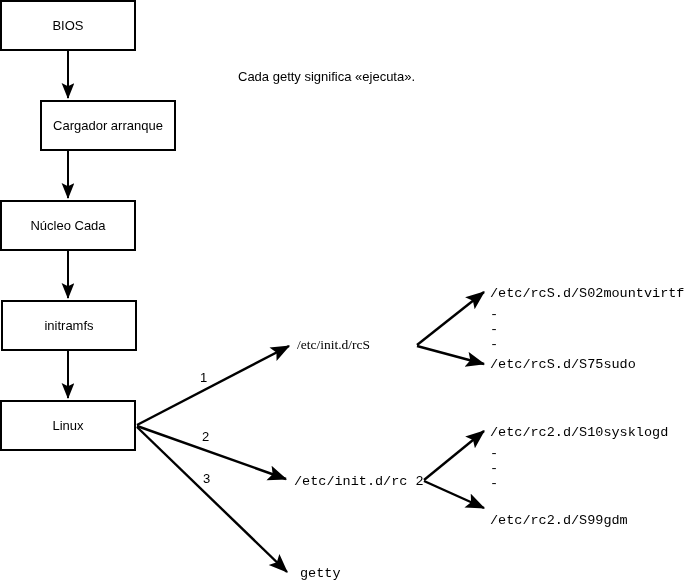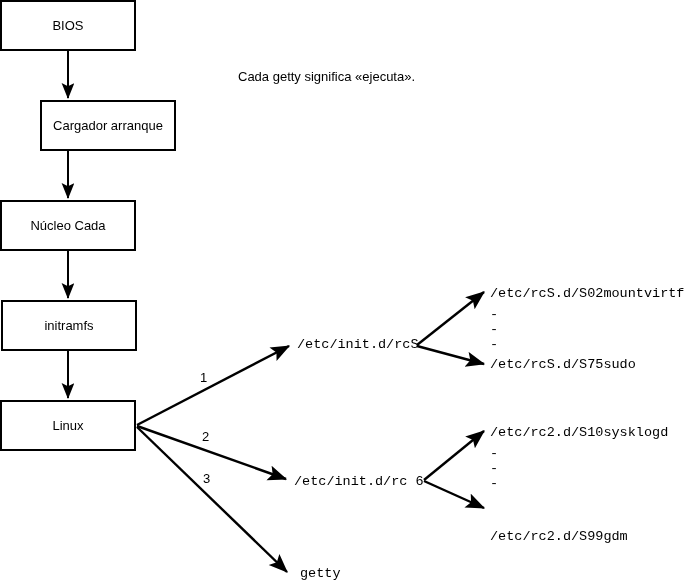--- a/index.html
+++ b/index.html
@@ -116,33 +116,33 @@
   <div class="node-box" style="left:1px; top:300px; width:136px; height:51px;">initramfs</div>
 
   <div class="node-box" style="left:0px; top:400px; width:136px; height:51px;">Linux</div>
 
   <div class="caption" style="left:238px; top:70px;">Cada getty significa «ejecuta».</div>
 
   <div class="edge-number" style="left:200px; top:371px;">1</div>
   <div class="edge-number" style="left:202px; top:430px;">2</div>
   <div class="edge-number" style="left:203px; top:472px;">3</div>
 
-  <div class="mono-label" style="left:297px; top:338px;">/etc/init.d/rcS</div>
-  <div class="mono-label" style="left:294px; top:475px;">/etc/init.d/rc 6</div>
+  <div class="mono-label" style="left:297px; top:338px;font-family:Liberation Serif, serif;">/etc/init.d/rcS</div>
+  <div class="mono-label" style="left:294px; top:475px;">/etc/init.d/rc 2</div>
   <div class="mono-label" style="left:300px; top:567px;">getty</div>
 
   <div class="mono-label" style="left:490px; top:287px;">/etc/rcS.d/S02mountvirtfs</div>
   <div class="dash-label" style="left:490px; top:308px;">
     <div style="height:15px;">-</div>
     <div style="height:15px;">-</div>
     <div style="height:15px;">-</div>
   </div>
   <div class="mono-label" style="left:490px; top:358px;">/etc/rcS.d/S75sudo</div>
 
   <div class="mono-label" style="left:490px; top:426px;">/etc/rc2.d/S10sysklogd</div>
   <div class="dash-label" style="left:490px; top:447px;">
     <div style="height:15px;">-</div>
     <div style="height:15px;">-</div>
     <div style="height:15px;">-</div>
   </div>
-  <div class="mono-label" style="left:490px; top:530px;">/etc/rc2.d/S99gdm</div>
+  <div class="mono-label" style="left:490px; top:514px;">/etc/rc2.d/S99gdm</div>
 
 </div>
 
 </body></html>

